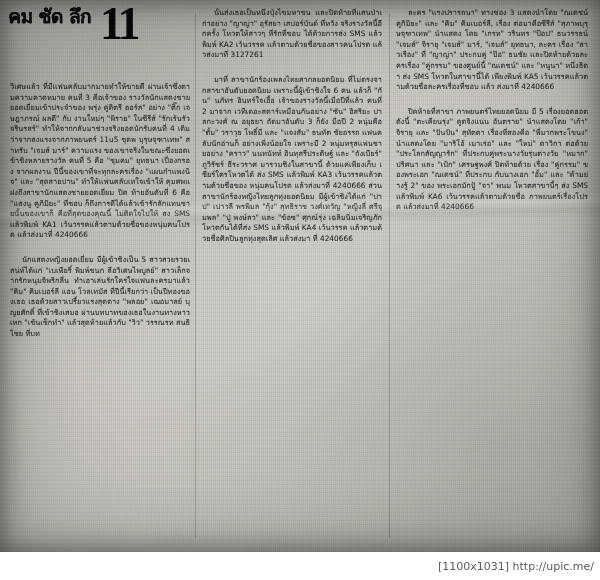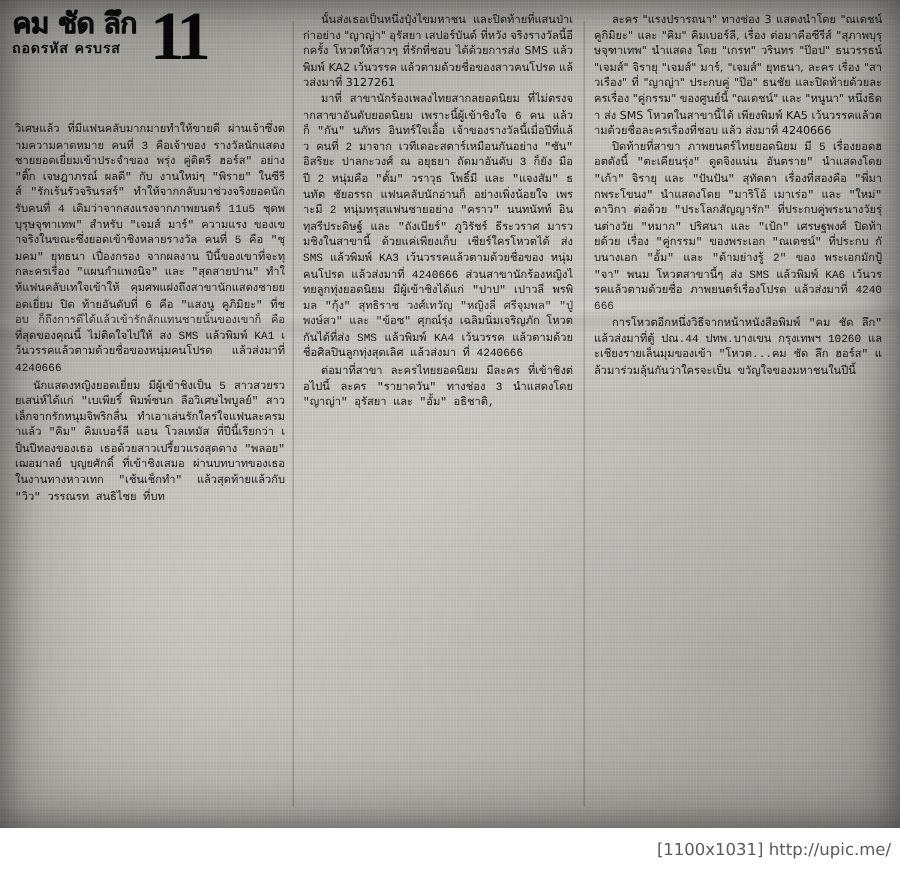--- a/index.html
+++ b/index.html
@@ -128,24 +128,24 @@
     overflow: hidden;
   }
   #col-1 { left: 10px;  width: 180px; height: 536px; padding-top: 74px; }
   #col-2 { left: 202px; width: 180px; height: 540px; }
   #col-3 { left: 396px; width: 192px; height: 540px; }
 
   .column p {
     margin: 0 0 0 0;
     text-indent: 12px;
   }
-  .column p + p { margin-top: 1px; font-family: Liberation Mono, monospace; }
-
-  
-  #col-1 .first-para { text-indent: 0; font-family: Liberation Mono, monospace; }
+  .column p + p { margin-top: 14px; }
+
+  
+  #col-1 .first-para { text-indent: 0; }
 
   
   .col-rule {
     position: absolute;
     top: 14px;
     width: 1px;
     height: 524px;
     background: rgba(0,0,0,0.18);
   }
   #rule-1 { left: 195px; }
@@ -176,39 +176,36 @@
 
 <div id="scan-frame">
 
   <div id="clipping">
 
     <div class="col-rule" id="rule-1"></div>
     <div class="col-rule" id="rule-2"></div>
 
     <div id="masthead">
       <div class="mast-title">คม ชัด ลึก</div>
-      <div class="mast-sub">ถอดรหัส ครบรส</div>
       <div id="issue-number">11</div>
     </div>
 
     <div class="column" id="col-1">
       <p class="first-para">วิเศษแล้ว ที่มีแฟนคลับมากมายทำให้ขายดี ผ่านเจ้าซึ่งตามความคาดหมาย คนที่ 3 คือเจ้าของ รางวัลนักแสดงชายยอดเยี่ยมเข้าประจำของ พรุ่ง คู่ดิตรี ฮอร์ส" อย่าง "ติ๊ก เจษฎาภรณ์ ผลดี" กับ งานใหม่ๆ "พิราย" ในซีรีส์ "รักเร้นรัวจรินรสร์" ทำให้จากกลับมาช่วงจริงยอดนักรับคนที่ 4 เดิมว่าจากสงแรงจากภาพยนตร์ 11u5 ชุดพ บุรุษจุฑาเทพ" สำหรับ "เจมส์ มาร์" ความแรง ของเขาจริงในขณะซึ่งยอดเข้าชิงหลายรางวัล คนที่ 5 คือ "ชุมคม" ยุทธนา เปื่องกรอง จากผลงาน ปีนี้ของเขาที่จะทุกละครเรื่อง "แผนกำแพงนิจ" และ "สุดสายปาน" ทำให้แฟนคลับเทใจเข้าให้ คุมศพแฝงถึงสาขานักแสดงชายยอดเยี่ยม ปิด ท้ายอันดับที่ 6 คือ "แสงนู คูภิมิยะ" ที่ชอบ ก็ถึงการดีได้แล้วเข้ารักลักแทนชายนั้นของเขาก็ คือที่สุดของคุณนี้ ไม่ติดใจไปให้ สง SMS แล้วพิมพ์ KA1 เว้นวรรคแล้วตามด้วยชื่อของหนุ่มคนโปรด แล้วส่งมาที่ 4240666</p>
       <p>นักแสดงหญิงยอดเยี่ยม มีผู้เข้าชิงเป็น 5 สาวสวยรวยเสน่ห์ได้แก่ "เบเพียริ์ พิมพ์ชนก ลือวิเศษไพบูลย์" สาวเล็กจากรักหนุมจิพริกลื่น ทำเอาเล่นรักใคร่ใจแฟนละครมาแล้ว "คิม" คิมเบอร์ลี แอน โวลเทมัส ที่ปีนี้เรียกว่า เป็นปีทองของเธอ เธอด้วยสาวเปรี้ยวแรงสุดดาง "พลอย" เฌอมาลย์ บุญยศักดิ์ ที่เข้าชิงเสมอ ผ่านบทบาทของเธอในงานทางหาวเทก "เช้นเช็กทำ" แล้วสุดท้ายแล้วกับ "วิว" วรรณรท สนธิไชย ที่บท</p>
     </div>
 
     <div class="column" id="col-2">
       <p>นั้นส่งเธอเป็นหนึ่งปุ๋งไขมหาชน และปิดท้ายที่แสนป่าเก่าอย่าง "ญาญ่า" อุรัสยา เสปอร์บันด์ ที่หวัง จริงรางวัลนี้อีกครั้ง โหวตให้สาวๆ ที่รักที่ชอบ ได้ด้วยการส่ง SMS แล้วพิมพ์ KA2 เว้นวรรค แล้วตามด้วยชื่อของสาวคนโปรด แล้วส่งมาที่ 3127261</p>
       <p>มาที่ สาขานักร้องเพลงไทยสากลยอดนิยม ที่ไม่ตรงจากสาขาอันดับยอดนิยม เพราะนี้ผู้เข้าชิงใจ 6 คน แล้วก็ "กัน" นภัทร อินทร์ใจเอื้อ เจ้าของรางวัลนี้เมื่อปีที่แล้ว คนที่ 2 มาจาก เวทีเดอะสตาร์เหมือนกันอย่าง "ซัน" อิสริยะ ปาลกะวงศ์ ณ อยุธยา ถัดมาอันดับ 3 ก็ยัง มือปี 2 หนุ่มคือ "ตั้ม" วราวุธ โพธิ์มี และ "แจงสัม" ธนทัต ชัยอรรถ แฟนคลับนักอ่านก็ อย่างเพิ่งน้อยใจ เพราะมี 2 หนุ่มทรุสแฟนชายอย่าง "คราว" นนทนัทท์ อินทุสรีประดิษฐ์ และ "ถังเบียร์" ภูวิรัชร์ ธีระวราศ มารวมชิงในสาขานี้ ด้วยแค่เพียงเก็บ เชียร์ใครโหวตได้ ส่ง SMS แล้วพิมพ์ KA3 เว้นวรรคแล้วตามด้วยชื่อของ หนุ่มคนโปรด แล้วส่งมาที่ 4240666 ส่วนสาขานักร้องหญิงไทยลูกทุ่งยอดนิยม มีผู้เข้าชิงได้แก่ "ปาป" เปาวลี พรพิมล "กุ้ง" สุทธิราช วงศ์เทวัญ "หญิงลี่ ศรีจุมพล" "ปู่ พงษ์สว" และ "ข้อซ" ศุกณ์รุ่ง เฉลิมนิ่มเจริญภัก โหวตกันได้ที่ส่ง SMS แล้วพิมพ์ KA4 เว้นวรรค แล้วตามด้วยชื่อศิลปินลูกทุ่งสุดเลิศ แล้วส่งมา ที่ 4240666</p>
-      <p>ต่อมาที่สาขา ละครไทยยอดนิยม มีละคร ที่เข้าชิงต่อไปนี้ ละคร "รายาดวัน" ทางช่อง 3 นำแสดงโดย "ญาญ่า" อุรัสยา และ "อั้ม" อธิชาติ,</p>
     </div>
 
     <div class="column" id="col-3">
       <p>ละคร "แรงปรารถนา" ทางช่อง 3 แสดงนำโดย "ณเดชน์ คูกิมิยะ" และ "คิม" คิมเบอร์ลี, เรื่อง ต่อมาคือซีรีส์ "สุภาพบุรุษจุฑาเทพ" นำแสดง โดย "เกรท" วรินทร "ป๊อป" ธนวรรธน์ "เจมส์" จิรายุ "เจมส์" มาร์, "เจมส์" ยุทธนา, ละคร เรื่อง "สาวเรือง" ที่ "ญาญ่า" ประกบคู่ "ป๊อ" ธนชัย และปิดท้ายด้วยละครเรื่อง "คู่กรรม" ของศูนย์นี้ "ณเดชน์" และ "หนูนา" หนึ่งธิดา ส่ง SMS โหวตในสาขานี้ได้ เพียงพิมพ์ KA5 เว้นวรรคแล้วตามด้วยชื่อละครเรื่องที่ชอบ แล้ว ส่งมาที่ 4240666</p>
       <p>ปิดท้ายที่สาขา ภาพยนตร์ไทยยอดนิยม มี 5 เรื่องยอดฮอตดังนี้ "ตะเคียนรุ่ง" ดูดจิงแน่น อันตราย" นำแสดงโดย "เก้า" จิรายุ และ "ปันปัน" สุทัตตา เรื่องที่สองคือ "พี่มากพระโขนง" นำแสดงโดย "มาริโอ้ เมาเร่อ" และ "ใหม่" ดาวิกา ต่อด้วย "ประโลกสัญญารัก" ที่ประกบคู่พระนางวัยรุ่นต่างวัย "หมาก" ปริศนา และ "เป้ก" เศรษฐพงศ์ ปิดท้ายด้วย เรื่อง "คู่กรรม" ของพระเอก "ณเดชน์" ที่ประกบ กับนางเอก "อั้ม" และ "ด้ามย่างรู้ 2" ของ พระเอกมักปู้ "จา" พนม โหวตสาขานี้ๆ ส่ง SMS แล้วพิมพ์ KA6 เว้นวรรคแล้วตามด้วยชื่อ ภาพยนตร์เรื่องโปรด แล้วส่งมาที่ 4240666</p>
-      <p>การโหวตอีกหนึ่งวิธีจากหน้าหนังสือพิมพ์ "คม ชัด ลึก" แล้วส่งมาที่ตู้ ปณ.44 ปทพ.บางเขน กรุงเทพฯ 10260 และเชียงรายเล็นมุมของเข้า "โหวต...คม ชัด ลึก ฮอร์ส" แล้วมาร่วมลุ้นกันว่าใครจะเป็น ขวัญใจของมหาชนในปีนี้</p>
     </div>
 
     <div id="paper-noise"></div>
     <div id="paper-crease"></div>
     <div id="paper-vignette"></div>
   </div>
 
   <div id="footer-bar">
     <span id="footer-text">
       <span>[1100x1031]</span>

